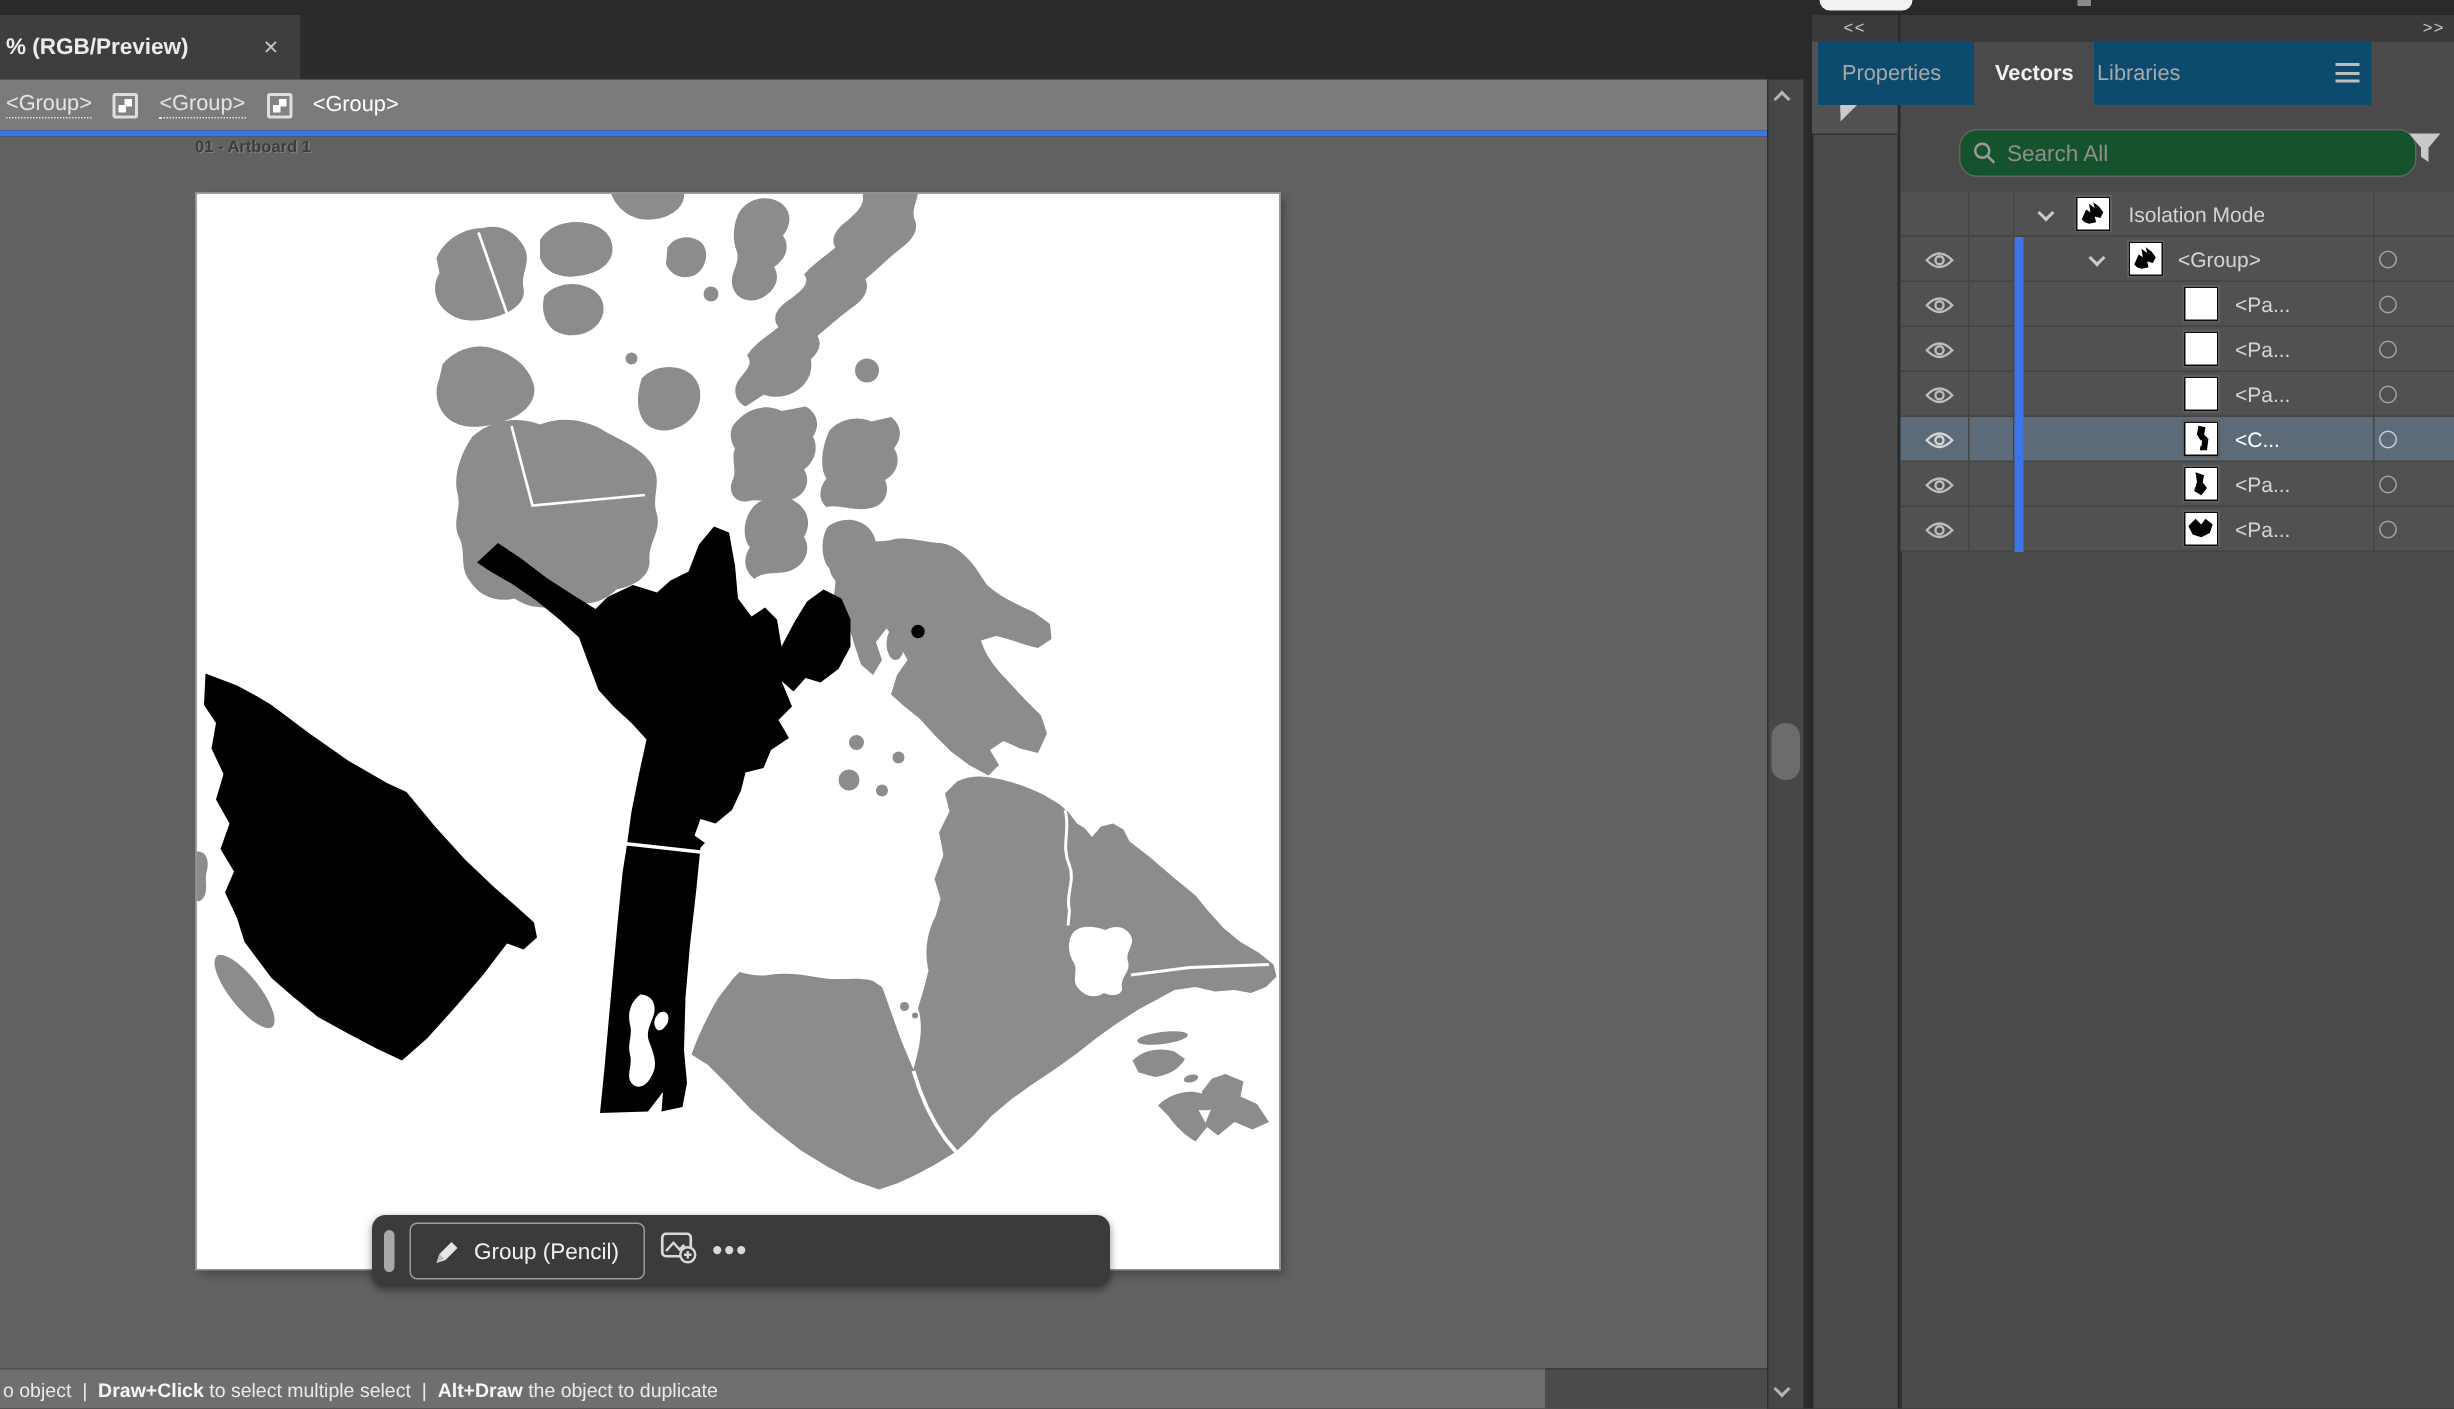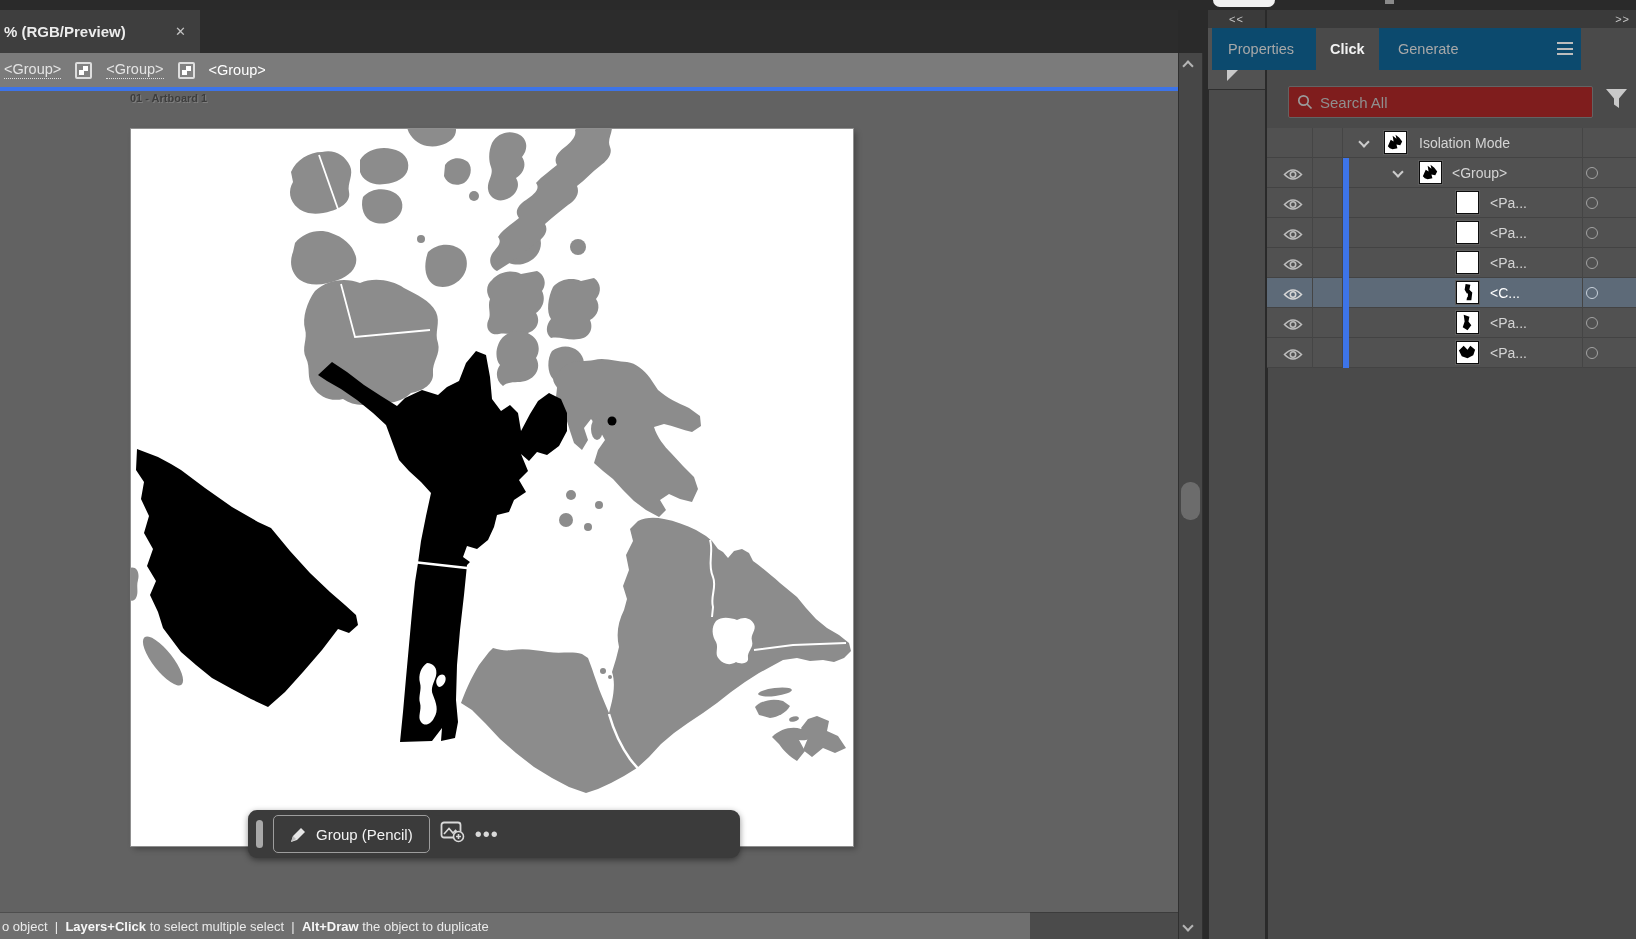--- a/index.html
+++ b/index.html
@@ -76,22 +76,22 @@
   #panel-expand { position:absolute; right:6px; top:0; color:#c7c7c7; font-size:11px; line-height:18px; letter-spacing:1px; cursor:pointer; }
   #panel-tabrow { left:1212px; top:28px; width:369px; height:42px; background:#0c4a6e; }
   .panel-tab { position:absolute; top:0; height:42px; line-height:42px; font-size:14.5px; color:#a8a8a8; cursor:pointer; padding:0 14px; }
   #tab-properties { left:2px; } #tab-layers { left:104px; color:#f2f2f2; font-weight:bold; background:#4a4a4a; }
   #tab-libraries { left:172px; }
   #panel-menu { position:absolute; right:8px; top:14px; width:16px; height:13px; cursor:pointer;
     border-top:2px solid #bdbdbd; border-bottom:2px solid #bdbdbd; }
   #panel-menu:after { content:""; position:absolute; left:0; top:3.5px; width:16px; height:2px; background:#bdbdbd; }
 
   #search-row { left:1267px; top:70px; width:369px; height:58px; background:#4a4a4a; }
-  #search-field { position:absolute; left:21px; top:16px; width:305px; height:32px; background:#7f1d1d;
-    border:1px solid #636363; border-radius:2px; display:flex; align-items:center; padding:0 8px; gap:7px; }
+  #search-field { position:absolute; left:39px; top:16px; width:305px; height:32px; background:#14532d;
+    border:1px solid #636363; border-radius:12px; display:flex; align-items:center; padding:0 8px; gap:7px; }
   #search-input { flex:1; background:transparent; border:none; outline:none; color:#d8d8d8; font-size:15px; font-family:inherit; }
   #search-input::placeholder { color:#8f8f8f; }
   #filter-funnel { position:absolute; right:8px; top:18px; cursor:pointer; }
 
   
   #rows { left:1267px; top:128px; width:369px; height:240px; }
   .layer-row { position:relative; width:413px; height:30px; border-bottom:1px solid #434343; background:#515151; }
   .layer-row.selected { background:#5d6a78; }
   .cell-line { position:absolute; top:0; width:1px; height:30px; background:#454545; }
   .l1 { left:45px; } .l2 { left:75px; } .l3 { left:315px; }
@@ -229,42 +229,42 @@
         <rect x="1.5" y="1.5" width="19" height="15" rx="2.5" fill="none" stroke="#d9d9d9" stroke-width="1.8"></rect>
         <path d="M4 13 L9 7.5 L13 12 L15.5 9.5 L18 12" fill="none" stroke="#d9d9d9" stroke-width="1.6"></path>
         <circle cx="18.5" cy="15.5" r="5" fill="#3b3b3b" stroke="#d9d9d9" stroke-width="1.6"></circle>
         <path d="M18.5 13 V18 M16 15.5 H21" stroke="#d9d9d9" stroke-width="1.6"></path>
       </svg>
     </span>
     <span id="task-more">•••</span>
   </div>
 </div>
 
-<div class="abs" id="status-bar"><span>o object</span>&nbsp;&nbsp;<span>|</span>&nbsp;&nbsp;<b>Layers+Click</b>&nbsp;<span>to select multiple select</span>&nbsp;&nbsp;<span>|</span>&nbsp;&nbsp;<b>Alt+Draw</b>&nbsp;<span>the object to duplicate</span></div>
+<div class="abs" id="status-bar"><span>o object</span>&nbsp;&nbsp;<span>|</span>&nbsp;&nbsp;<b>Draw+Click</b>&nbsp;<span>to select multiple select</span>&nbsp;&nbsp;<span>|</span>&nbsp;&nbsp;<b>Alt+Draw</b>&nbsp;<span>the object to duplicate</span></div>
 <div class="abs" id="status-bar-darkcap"></div>
 
 <div class="abs" id="v-scrollbar"></div>
 <span class="abs chev up" id="scroll-up"></span>
 <div class="abs" id="scroll-thumb"></div>
 <span class="abs chev down" id="scroll-down"></span>
 
 <div class="abs" id="dock-strip"></div>
 <div class="abs" id="dock-header">&lt;&lt;</div>
 <div class="abs" id="dock-cell"></div>
 <div class="abs" id="dock-ticks"></div>
 <div class="abs" id="comment-bubble"></div>
 
 <div class="abs" id="panel"></div>
 <div class="abs" id="panel-header">
   <span id="panel-expand">&gt;&gt;</span>
 </div>
 <div class="abs" id="panel-tabrow">
   <span class="panel-tab" id="tab-properties">Properties</span>
-  <span class="panel-tab" id="tab-layers">Click</span>
-  <span class="panel-tab" id="tab-libraries">Generate</span>
+  <span class="panel-tab" id="tab-layers">Vectors</span>
+  <span class="panel-tab" id="tab-libraries">Libraries</span>
   <span id="panel-menu"></span>
 </div>
 
 <div class="abs" id="search-row">
   <div id="search-field">
     <svg width="16" height="16" viewBox="0 0 16 16">
       <circle cx="6.5" cy="6.5" r="4.7" fill="none" stroke="#9a9a9a" stroke-width="1.7"></circle>
       <path d="M10 10 L14.5 14.5" stroke="#9a9a9a" stroke-width="1.7"></path>
     </svg>
     <input id="search-input" placeholder="Search All" style="">

